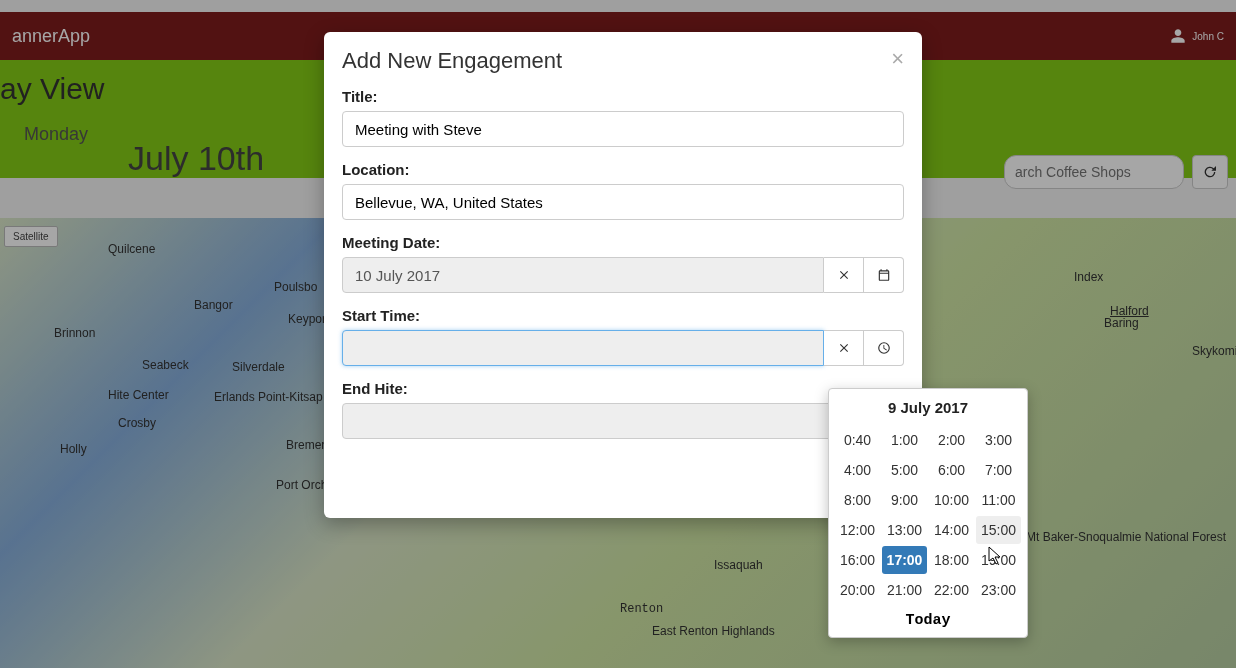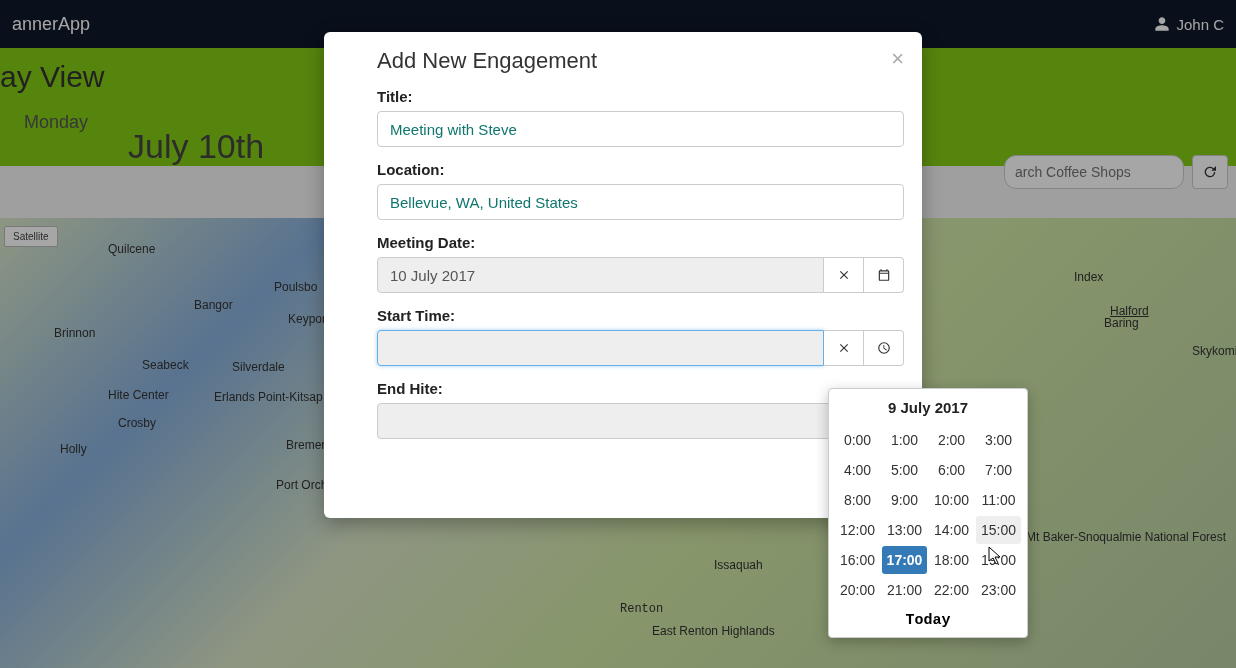--- a/index.html
+++ b/index.html
@@ -6,29 +6,30 @@
   body {
     font-family: -apple-system, BlinkMacSystemFont, "Segoe UI", Helvetica, Arial, sans-serif;
     width: 1236px;
     height: 668px;
     overflow: hidden;
     position: relative;
     background: #f5f5f5;
   }
   .topbar {
     height: 48px;
-    background: #0f172a;
+    background: #7f1d1d;
     color: #fff;
     display: flex;
     align-items: center;
     justify-content: space-between;
     padding: 0 12px;
     font-size: 18px;
-  }
-  .topbar .user { display: flex; align-items: center; gap: 6px; font-size: 15px; }
+    margin-top: 12px;
+  }
+  .topbar .user { display: flex; align-items: center; gap: 6px; font-size: 10px; }
   .topbar .user svg { width: 16px; height: 16px; fill: #fff; }
 
   .subbar {
     background: #84cc16;
     padding: 12px 0 0 0;
   }
   .subbar h2 {
     font-size: 30px;
     font-weight: 400;
     color: #333;
@@ -107,21 +108,20 @@
   .modal {
     position: absolute;
     left: 324px;
     top: 32px;
     width: 598px;
     background: #fff;
     border-radius: 6px;
     box-shadow: 0 6px 20px rgba(0,0,0,0.3);
     z-index: 20;
     padding-bottom: 12px;
-    padding-left: 35px;
   }
   .modal-header {
     padding: 16px 18px 10px 18px;
     display: flex;
     justify-content: space-between;
     align-items: flex-start;
   }
   .modal-header h3 {
     font-size: 22px;
     font-weight: 400;
@@ -144,21 +144,21 @@
     color: #222;
     margin-bottom: 6px;
   }
   .form-control {
     width: 100%;
     height: 36px;
     border: 1px solid #ccc;
     border-radius: 4px;
     padding: 0 12px;
     font-size: 15px;
-    color: #0f766e;
+    color: #000000;
   }
   .form-control.focused {
     border-color: #66afe9;
     box-shadow: 0 0 4px rgba(102,175,233,0.6);
     outline: none;
   }
   .form-control.readonly {
     background: #eee;
     color: #555;
   }
@@ -373,21 +373,21 @@
 
   </div>
   <div class="modal-footer">
     <button class="btn-default">Close</button>
   </div>
 </div>
 
 <div class="timepicker">
   <div class="timepicker-header">9 July 2017</div>
   <div class="timepicker-grid" id="timepicker-grid">
-      <div class="time-cell">0:00</div>
+      <div class="time-cell">0:40</div>
       <div class="time-cell">1:00</div>
       <div class="time-cell">2:00</div>
       <div class="time-cell">3:00</div>
       <div class="time-cell">4:00</div>
       <div class="time-cell">5:00</div>
       <div class="time-cell">6:00</div>
       <div class="time-cell">7:00</div>
       <div class="time-cell">8:00</div>
       <div class="time-cell">9:00</div>
       <div class="time-cell">10:00</div>

